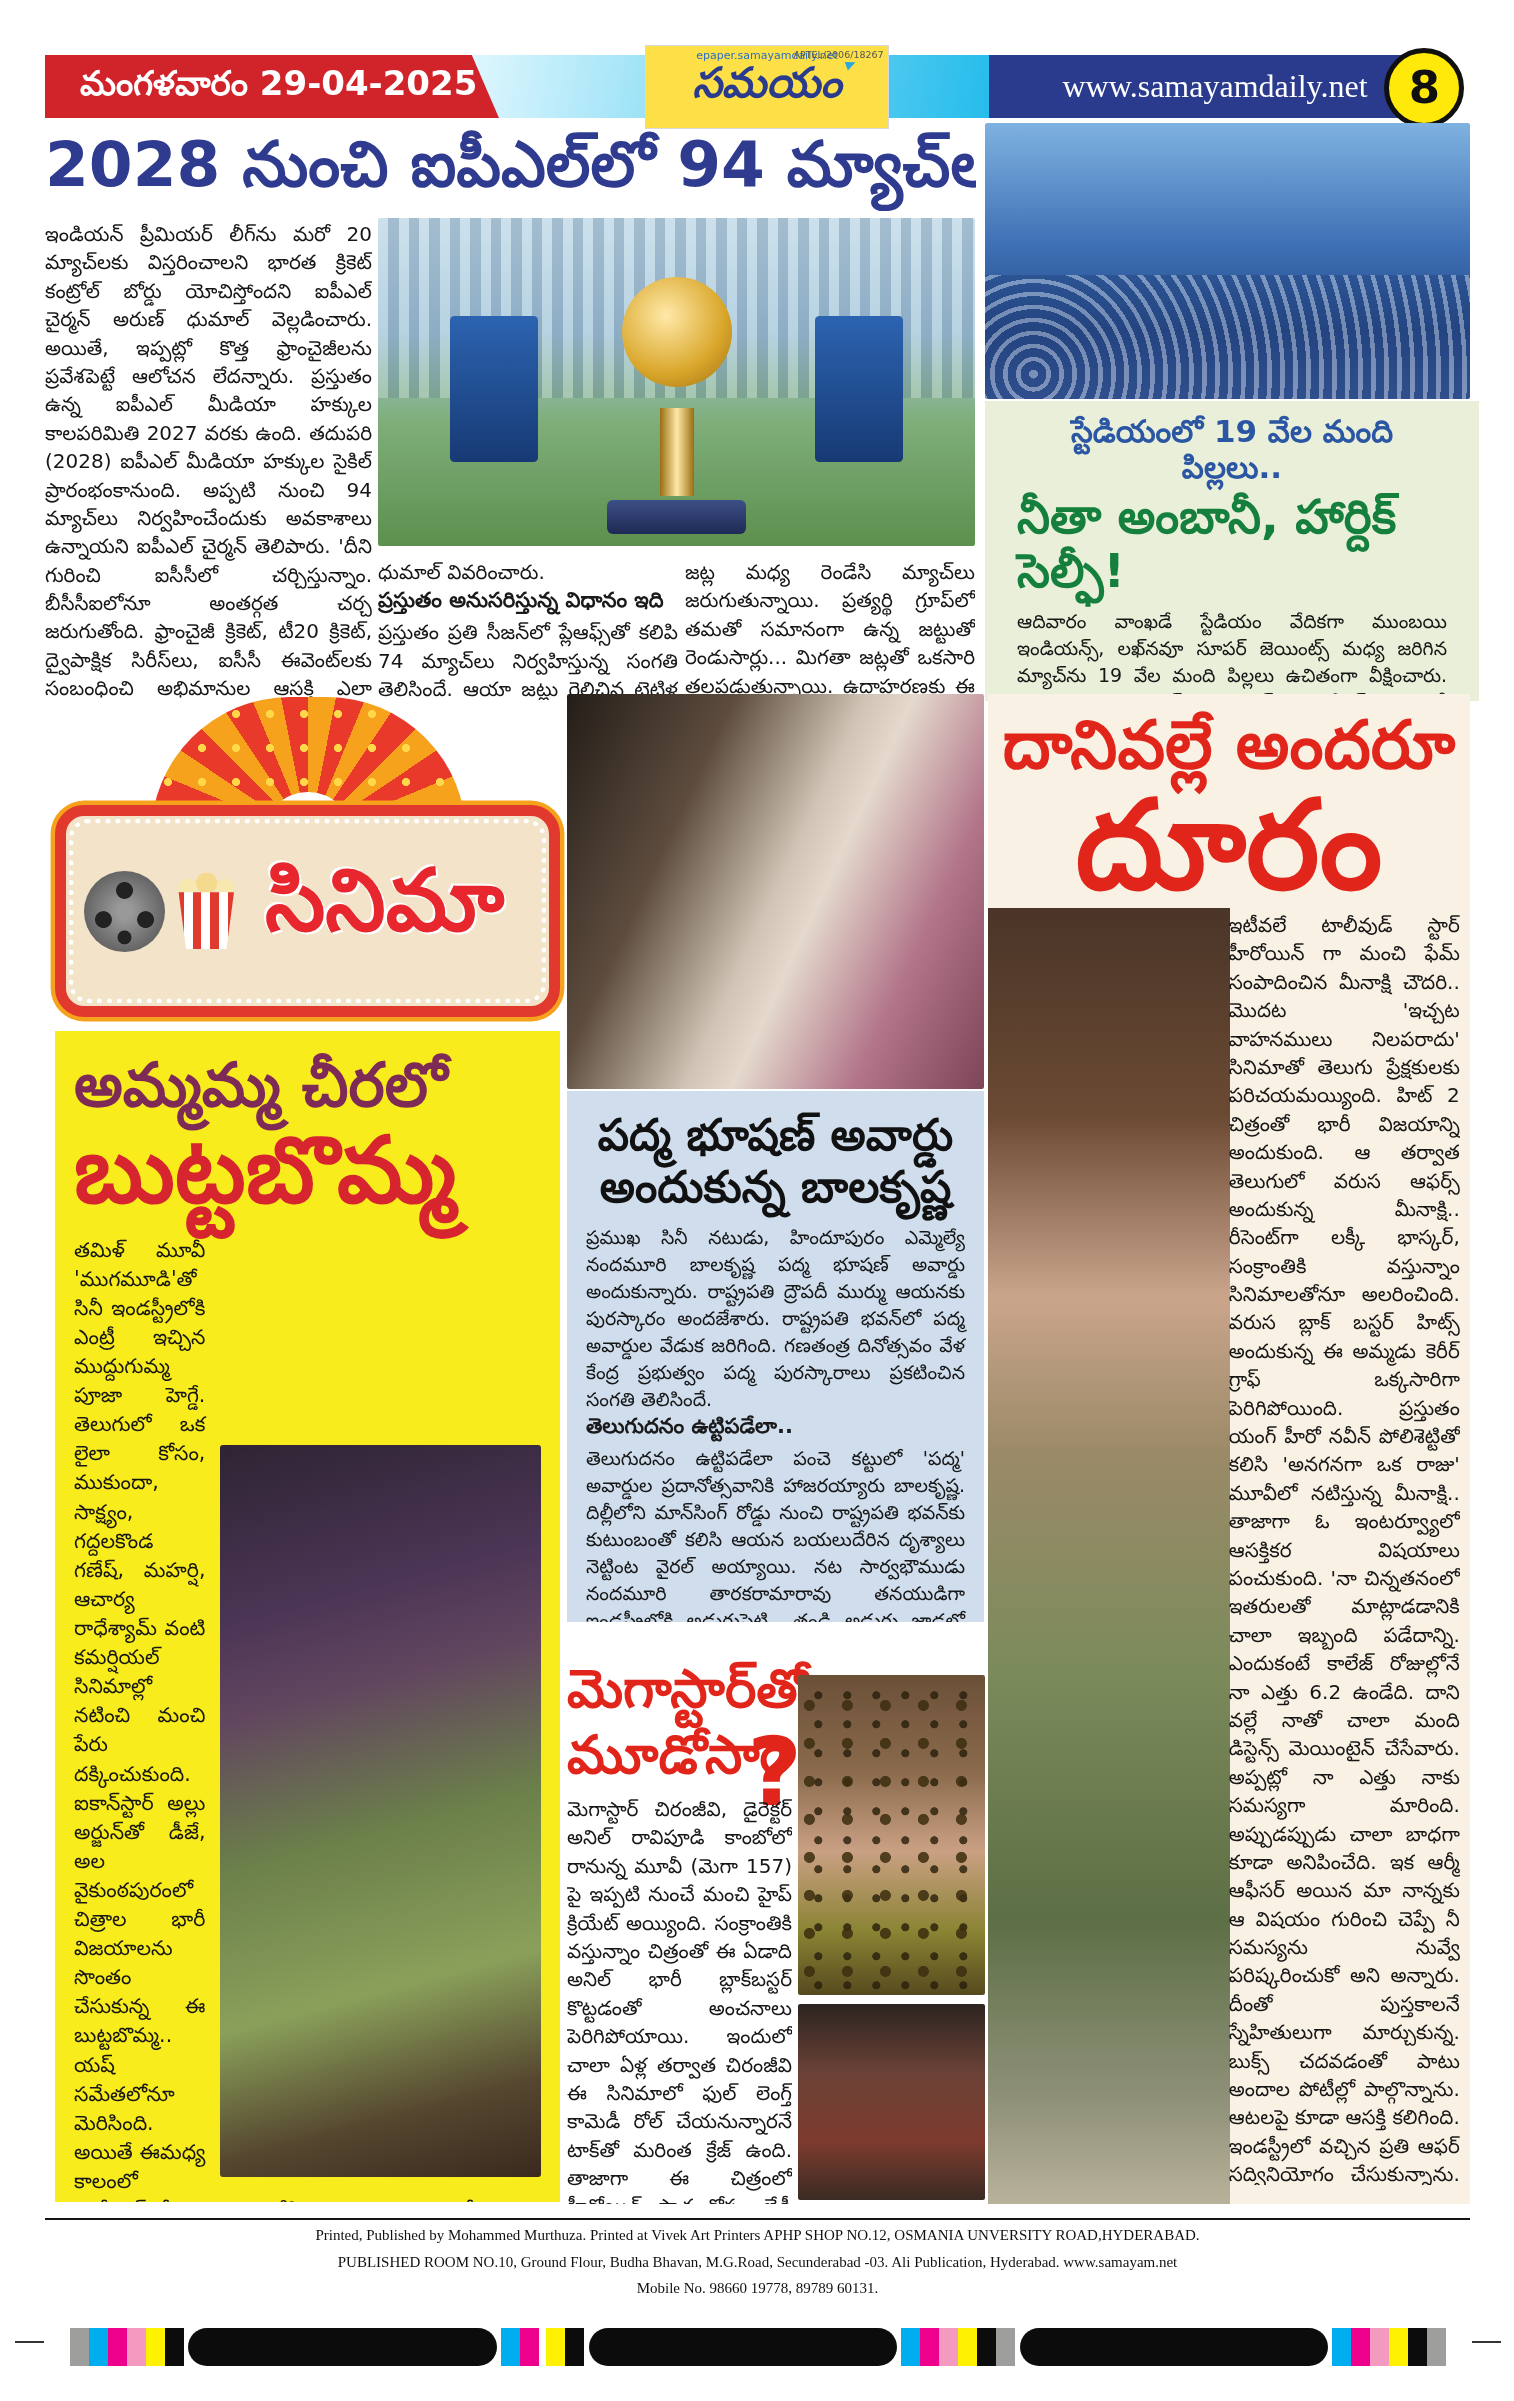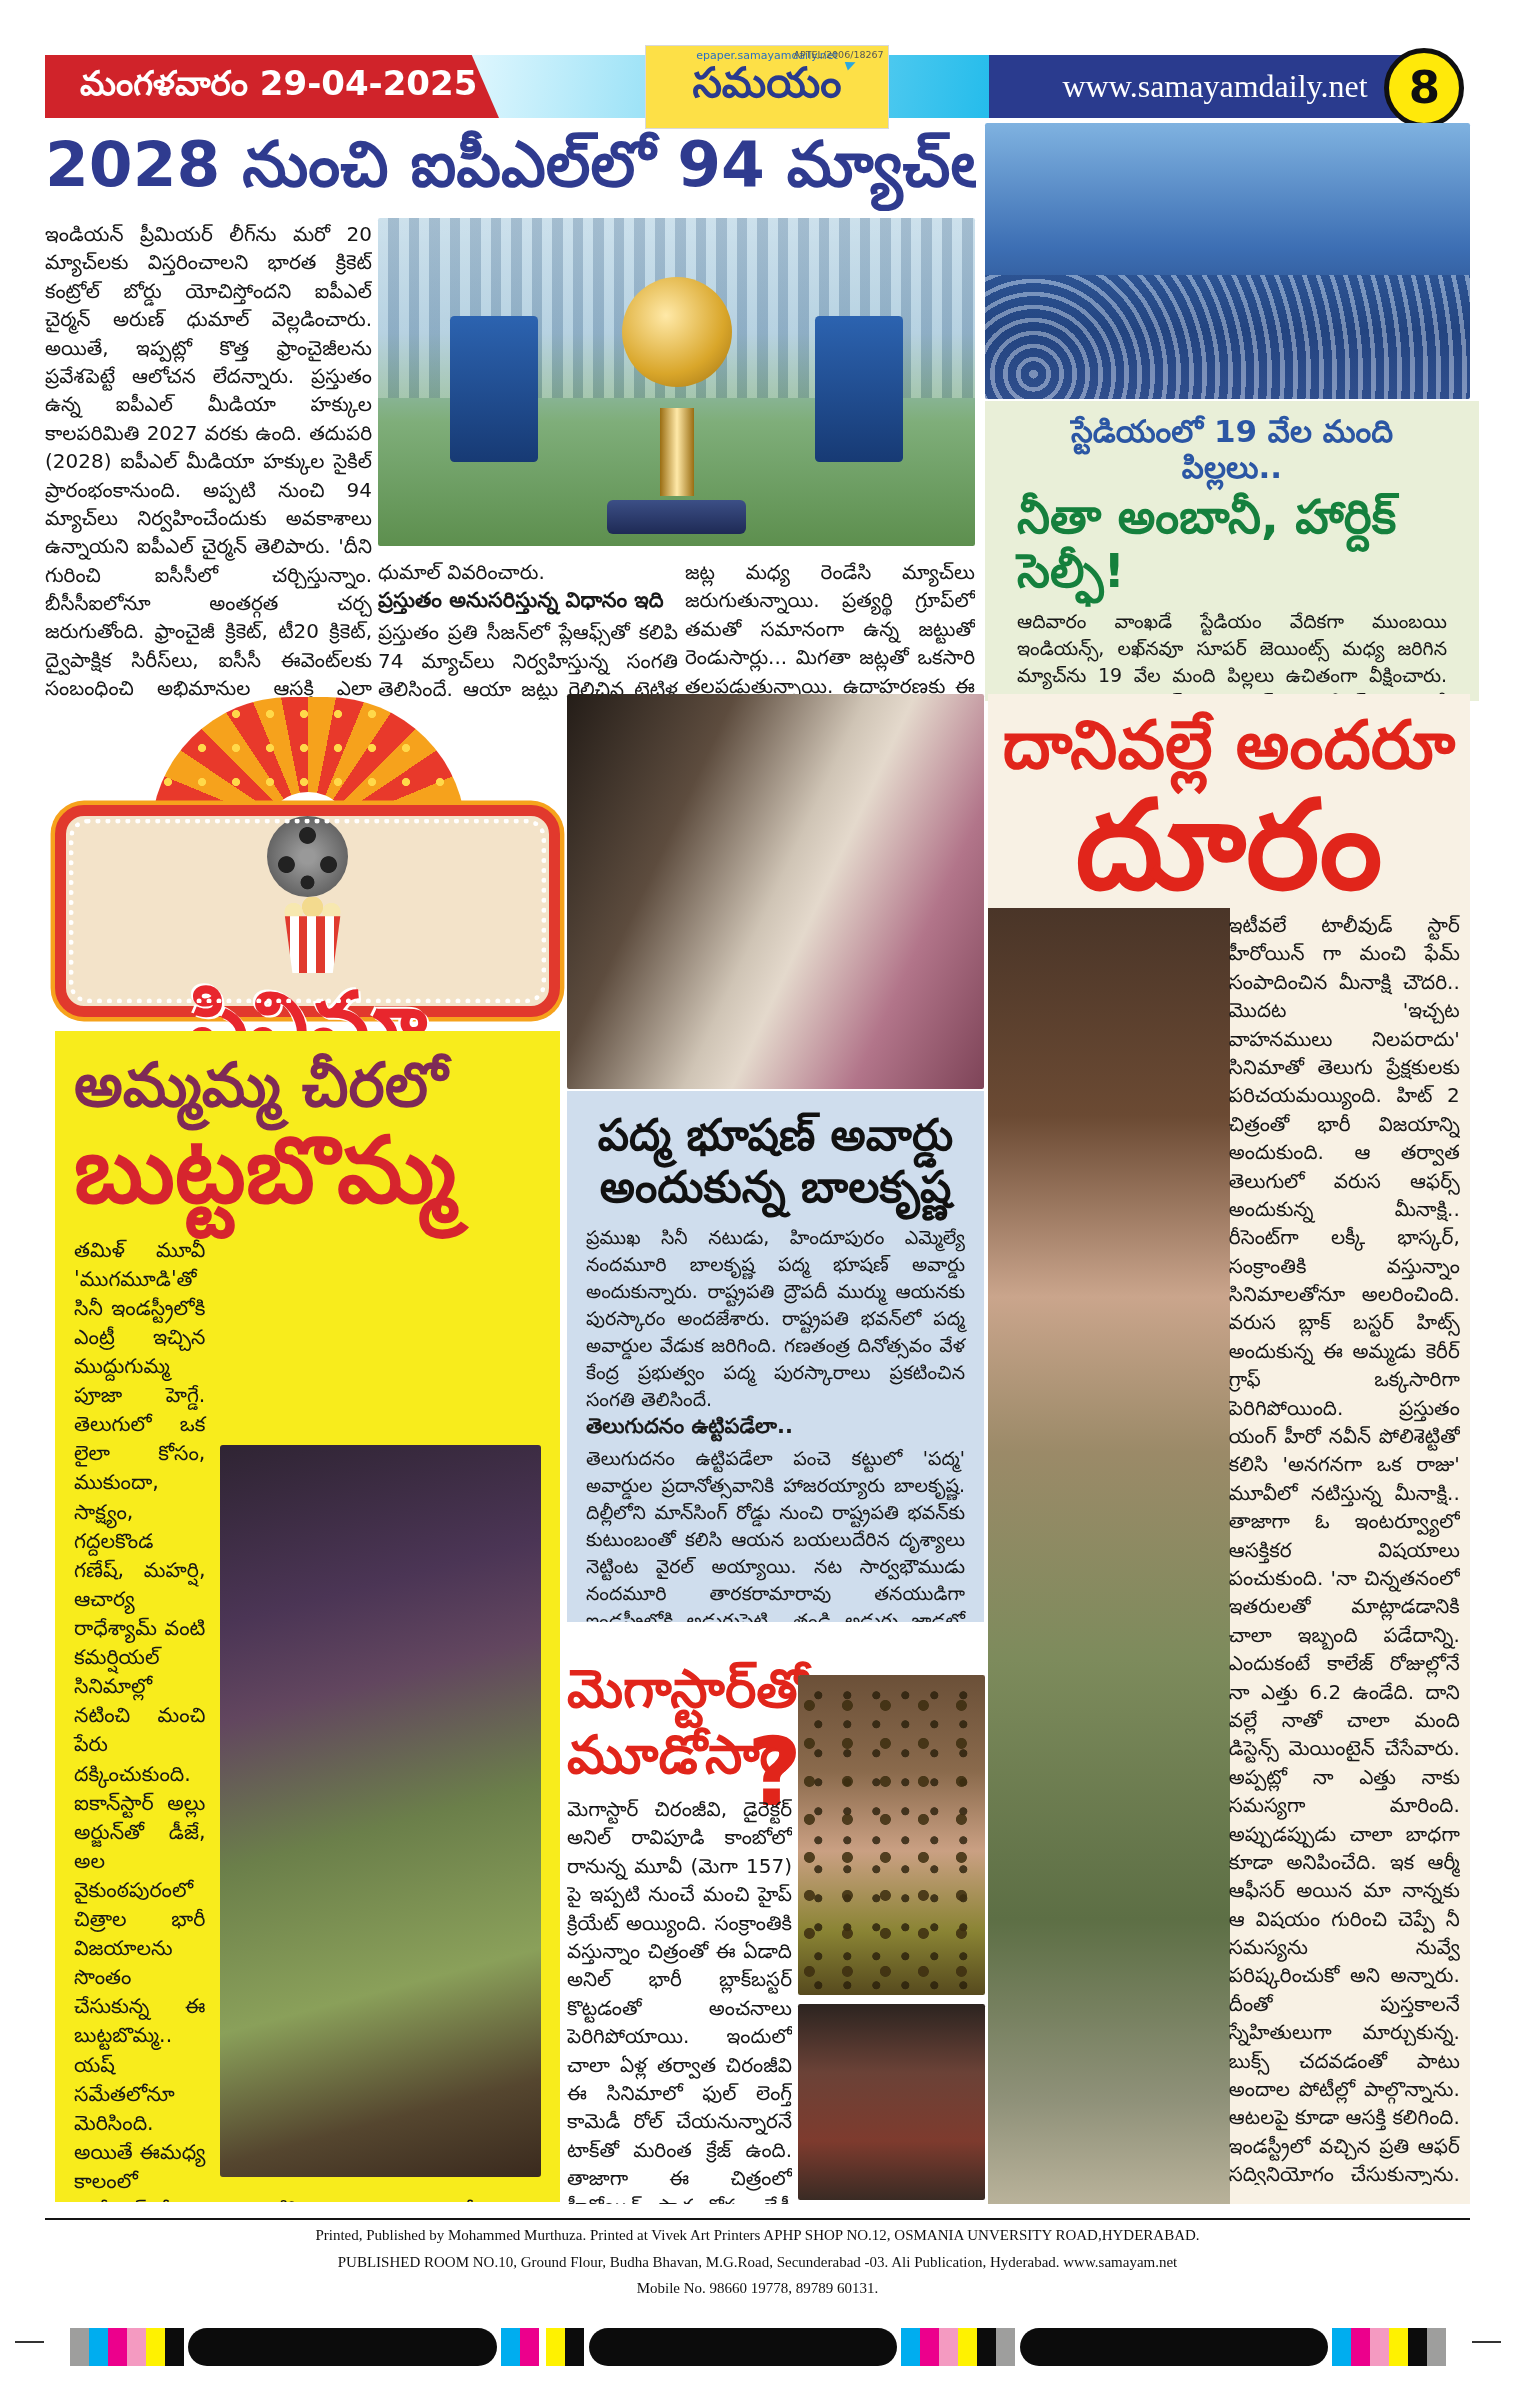--- a/index.html
+++ b/index.html
@@ -17,21 +17,21 @@
   .hdr-navy{position:absolute;left:944px;top:0;width:452px;height:100%;background:#2a3b8e;
             display:flex;align-items:center;justify-content:center;}
   .hdr-www{color:#fff;font-size:32px;font-family:"Liberation Serif",serif;}
   .pg-circle{position:absolute;right:-4.4px;top:-7.3px;width:70px;height:70px;border-radius:50%;
              background:#ffe90a;border:5.1px solid #101010;display:flex;align-items:center;
              justify-content:center;font-size:45px;font-weight:bold;color:#101010;}
   .logo-box{position:absolute;left:600px;top:-10.2px;width:242px;height:82px;background:#fde047;
             border:0.7px solid #d9d9d9;text-align:center;}
   .logo-epaper{font-size:11px;color:#2a6fc4;margin-top:2.9px;}
   .logo-reg{position:absolute;right:4.4px;top:2.9px;font-size:9.5px;color:#555;}
-  .logo-main{font-size:42px;font-weight:bold;color:#2a3b8e;line-height:1.0;}
+  .logo-main{font-size:42px;font-weight:bold;color:#2a3b8e;line-height:1.0;font-style:italic;}
   .bird-icon{position:absolute;right:32px;top:14.6px;width:0;height:0;border-left:10.2px solid #2aa8e0;
              border-top:4.4px solid transparent;border-bottom:5.9px solid transparent;transform:rotate(-20deg);}
 
   
   .ipl-h{left:45px;top:130px;width:931px;height:81px;text-align:center;color:#2f3b8f;
          font-weight:bold;font-size:63px;line-height:1.1;white-space:nowrap;overflow:hidden;}
   .body-txt{font-size:20px;line-height:1.42;text-align:justify;color:#161616;}
   .ipl-c1{left:45px;top:220px;width:327px;height:480px;overflow:hidden;}
   .ipl-c2{left:378px;top:558px;width:300px;height:142px;overflow:hidden;}
   .ipl-c3{left:685px;top:558px;width:290px;height:142px;overflow:hidden;}
@@ -65,21 +65,21 @@
   .rays{position:absolute;left:50%;top:0;width:315px;height:139px;margin-left:-157px;
         border-radius:157px 157px 0 0;
         background:
           radial-gradient(#ffd94a 3.7px,transparent 4.4px),
           repeating-conic-gradient(from 270deg at 50% 100%,#f6a21c 0deg 11.25deg,#e8392b 11.25deg 22.5deg);
         background-size:34px 34px,100% 100%;}
   .rays::after{content:"";position:absolute;left:50%;bottom:0;width:88px;height:44px;margin-left:-44px;
         border-radius:88px 88px 0 0;background:#fff;}
   .mq-box{position:absolute;left:0;bottom:8.8px;width:100%;height:212px;box-sizing:border-box;
         background:#f3e3c9;border:11.7px solid #e1392d;border-radius:29px;
-        box-shadow:0 0 0 4.4px #f6a21c;display:flex;align-items:center;padding:0 17.6px;flex-direction:column;}
+        box-shadow:0 0 0 4.4px #f6a21c;display:flex;align-items:center;padding:0 17.6px;}
   .mq-box::before{content:"";position:absolute;inset:2.9px;border:5.1px dotted #fff;border-radius:19px;pointer-events:none;}
   .reel-icon{width:81px;height:81px;border-radius:50%;flex:0 0 auto;
         background:
           radial-gradient(circle at 50% 24%,#222 8px,transparent 8.8px),
           radial-gradient(circle at 24% 60%,#222 8px,transparent 8.8px),
           radial-gradient(circle at 76% 60%,#222 8px,transparent 8.8px),
           radial-gradient(circle at 50% 82%,#222 6.6px,transparent 7.3px),
           radial-gradient(circle at 50% 50%,#999 7.3px,#6e6e6e 60%,#4a4a4a);}
   .popcorn-icon{width:63px;height:76px;margin-left:10.2px;flex:0 0 auto;position:relative;}
   .popcorn-cup{position:absolute;left:0;bottom:0;width:100%;height:57px;

